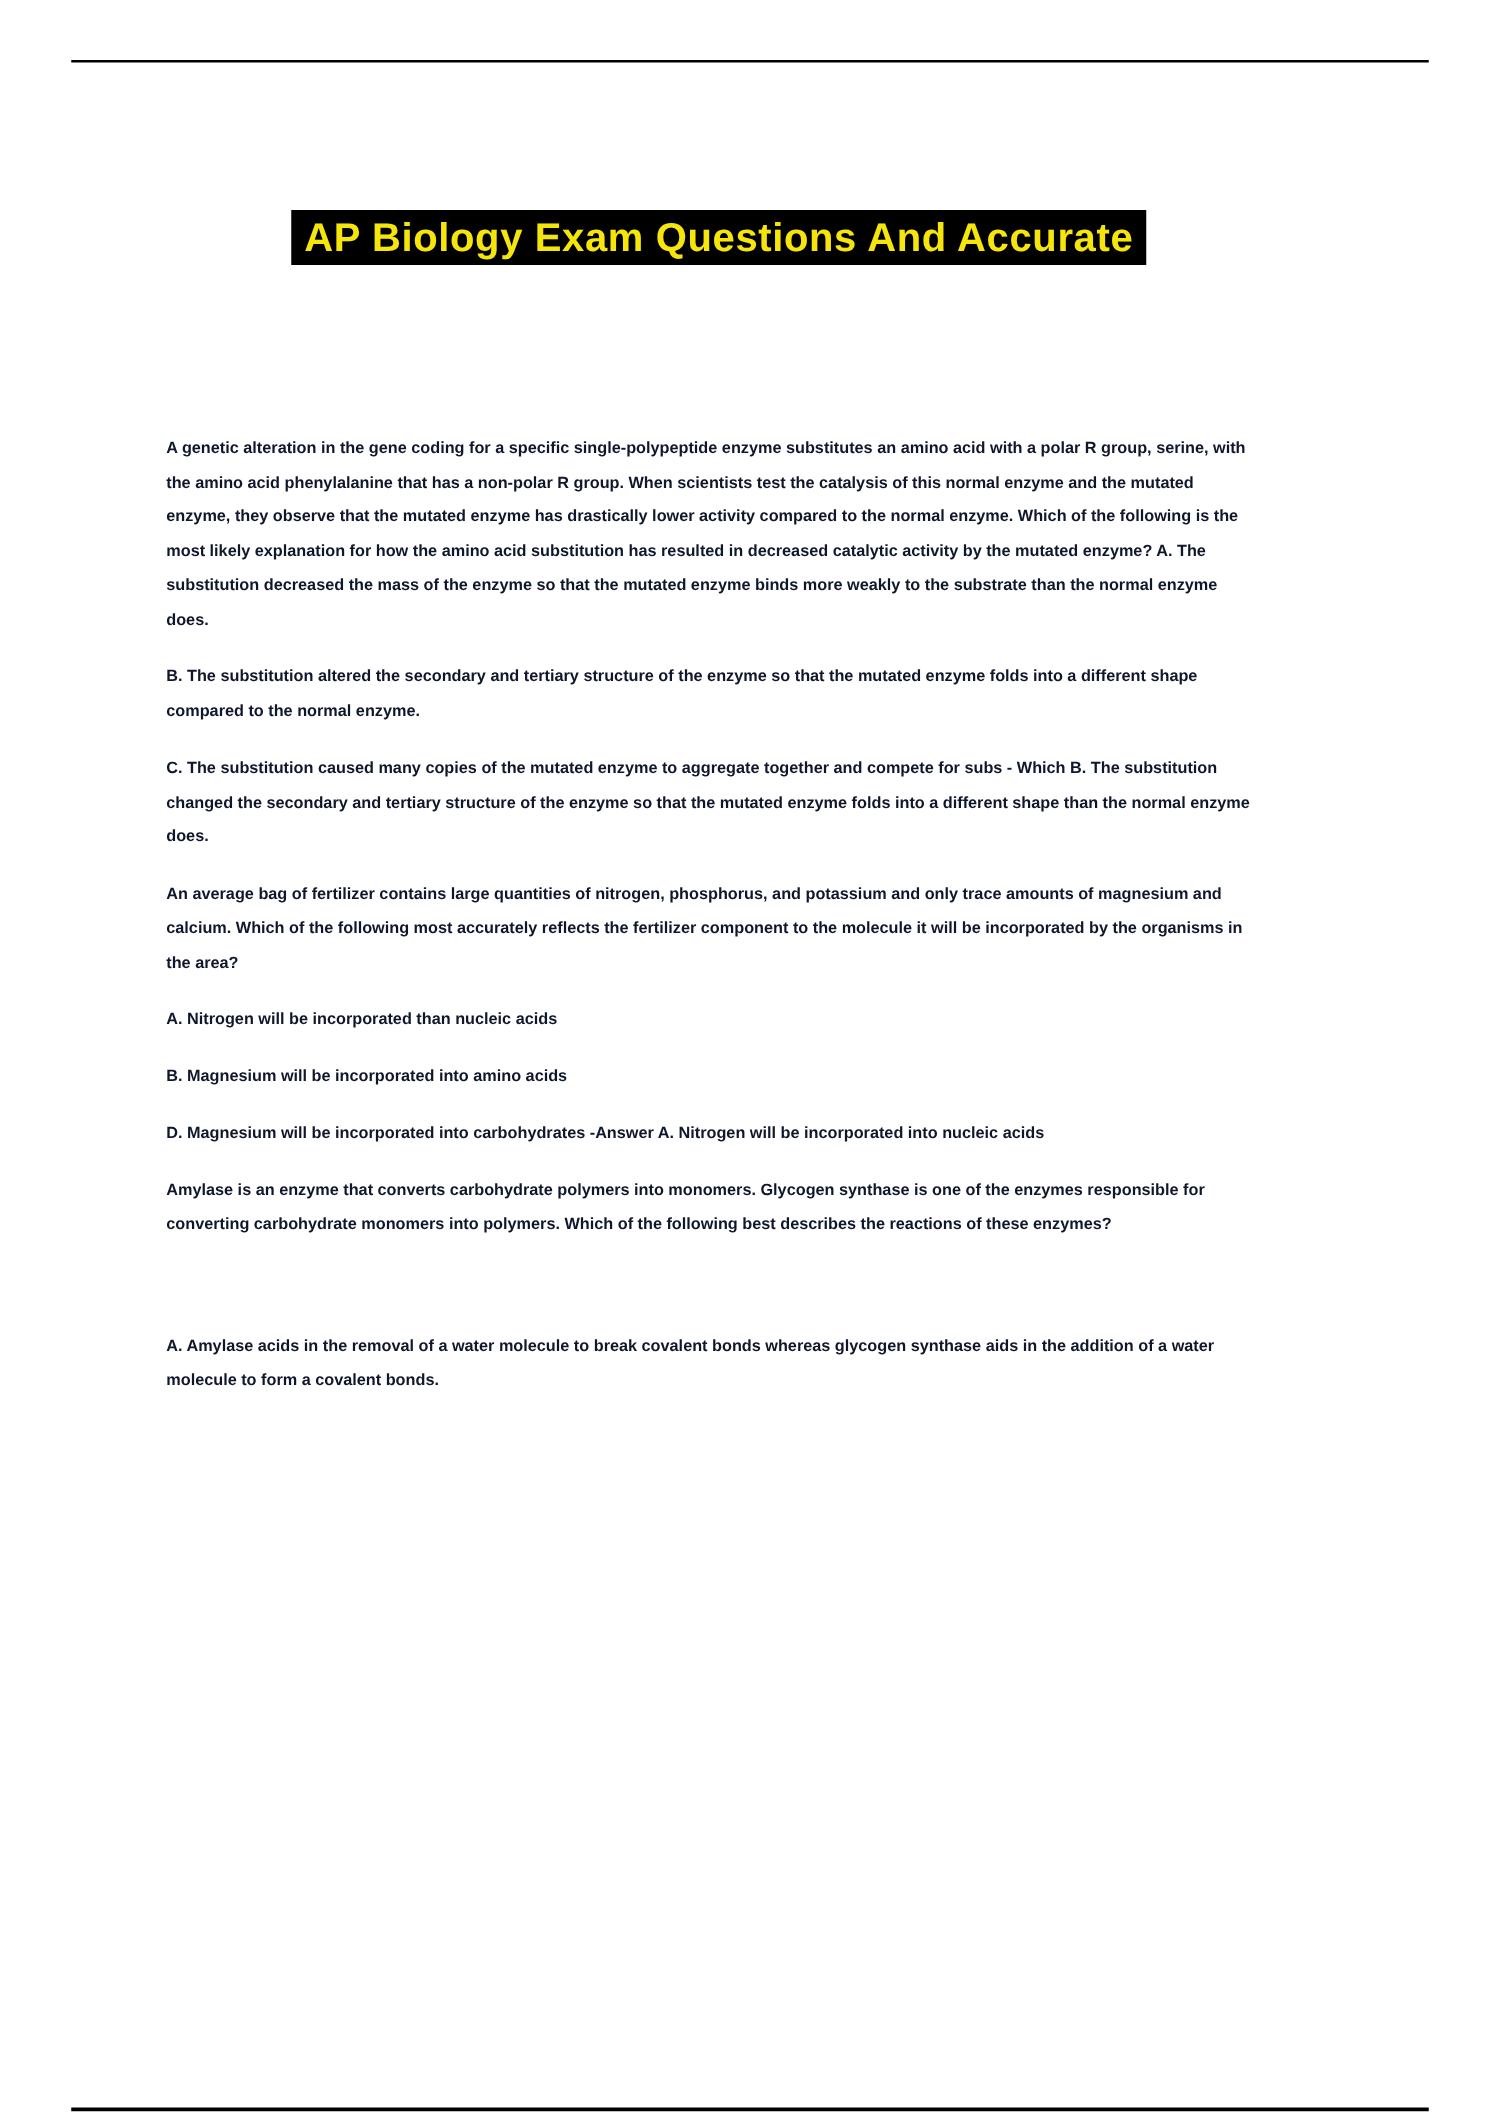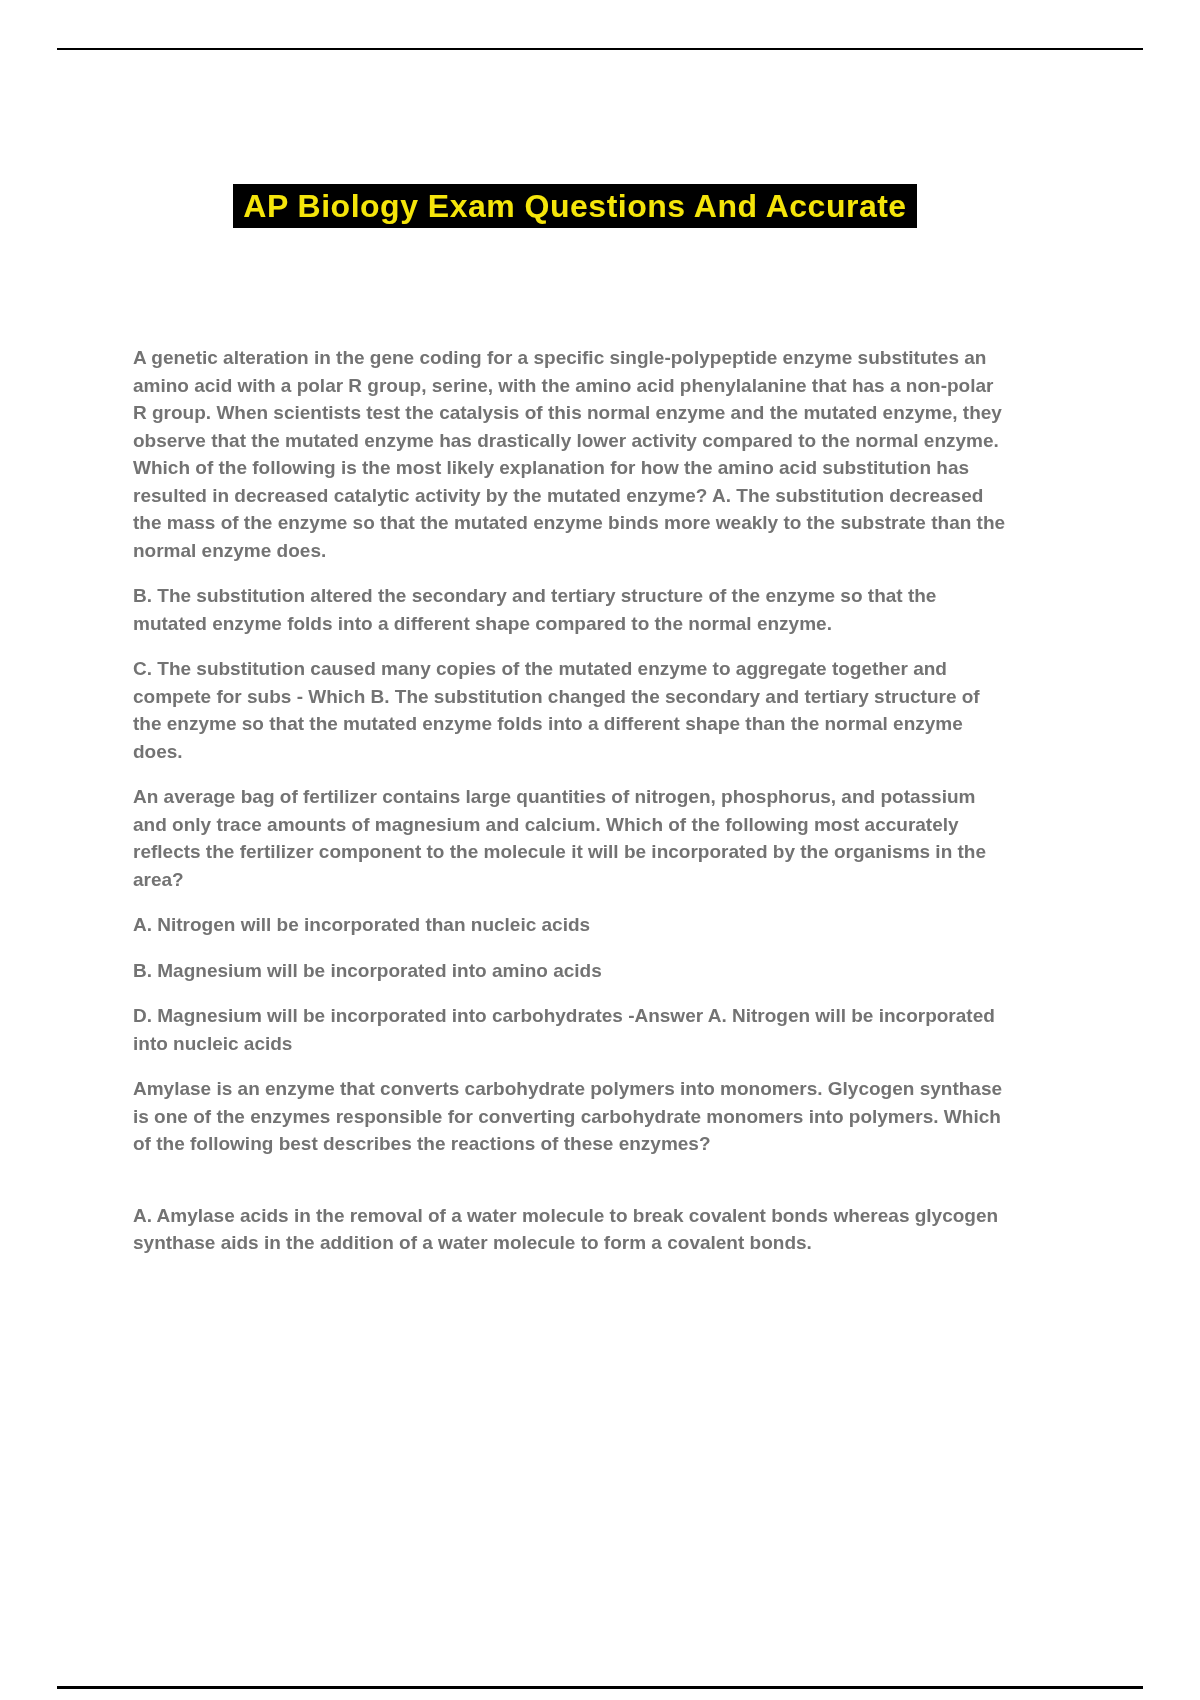--- a/index.html
+++ b/index.html
@@ -15,21 +15,21 @@
     position: absolute;
     left: 57px;
     width: 1086px;
     background: #000000;
   }
   .rule-top { top: 48px; height: 2px; }
   .rule-bottom { top: 1686px; height: 3px; }
 
   .title-wrap {
     position: absolute;
-    top: 184px;
+    top: 168px;
     left: 0;
     width: 1150px;
     text-align: center;
   }
   .title-line {
     display: inline-block;
     background: #000000;
     color: #f5e50a;
     font-size: 32px;
     font-weight: 700;
@@ -37,27 +37,27 @@
     padding: 0 10px;
     margin-bottom: 14px;
     letter-spacing: 0.5px;
   }
 
   .content {
     position: absolute;
     top: 344px;
     left: 133px;
     width: 874px;
-    color: #737373;
-    font-size: 19px;
+    color: #0f172a;
+    font-size: 13px;
     font-weight: 700;
     line-height: 27.5px;
   }
   .para { margin-bottom: 18px; }
-  .para.gap-top { margin-top: 44px; }
+  .para.gap-top { margin-top: 70px; }
 </style>
 </head>
 <body>
 
 <div class="rule rule-top"></div>
 
 <div class="title-wrap">
   <span class="title-line">AP Biology Exam Questions And Accurate</span><br>
 </div>
 

